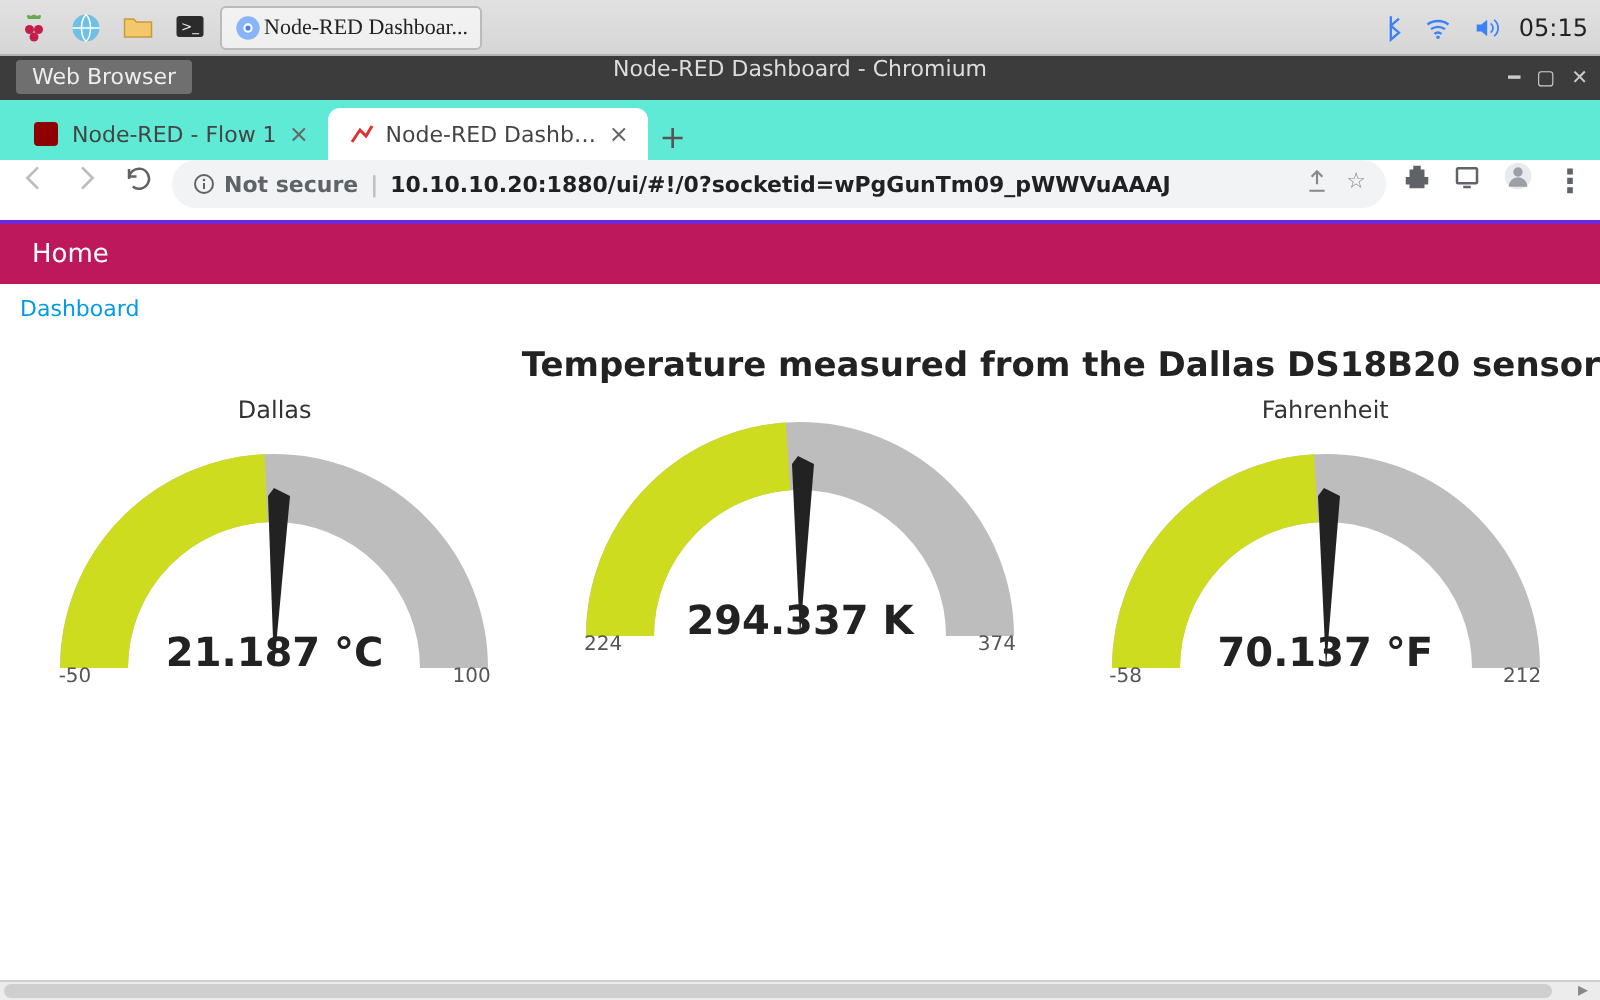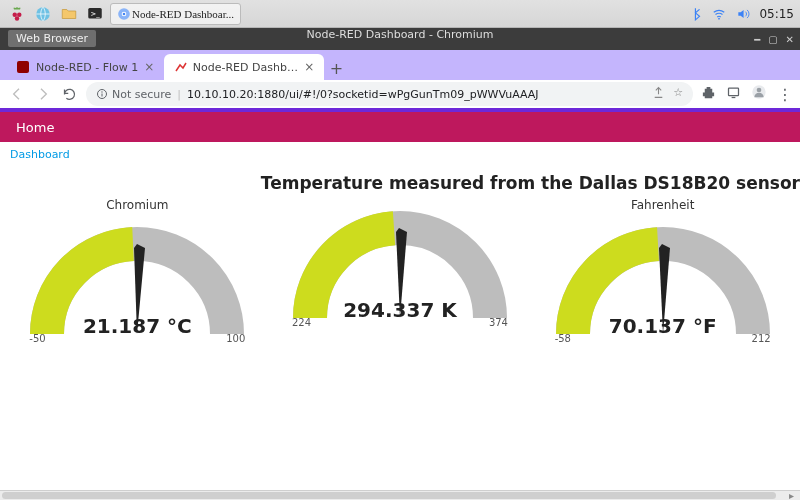--- a/index.html
+++ b/index.html
@@ -14,29 +14,29 @@
   .os-taskbar svg { display: block; }
 
   
   .tooltip-bubble { position: absolute; left: 8px; top: 30px; background: #6f6f6f; color: #eee; font-size: 11px; padding: 2px 8px; border-radius: 2px; z-index: 50; }
 
   
   .win-titlebar { height: 22px; background: #3c3c3c; color: #ddd; display: flex; justify-content: center; font-size: 11px; position: relative; }
   .win-titlebar .win-controls { position: absolute; right: 6px; top: 0; height: 100%; display: flex; align-items: center; gap: 8px; font-size: 10px; color: #ccc; }
 
   
-  .tabstrip { height: 30px; background: #c4b5fd; display: flex; align-items: flex-end; padding: 0 6px; gap: 0; }
+  .tabstrip { height: 30px; background: #5eead4; display: flex; align-items: flex-end; padding: 0 6px; gap: 0; }
   .tab { display: flex; align-items: center; gap: 6px; height: 26px; padding: 0 10px; font-size: 11px; color: #444; border-radius: 6px 6px 0 0; position: relative; min-width: 120px; max-width: 160px;}
   .tab.active { background: #fff; }
   .tab .tab-close { color: #666; font-size: 12px; margin-left: auto; }
   .newtab { width: 24px; height: 24px; display: flex; align-items:center; justify-content:center; color:#555; font-size:16px; }
   .tab-favicon { width:14px; height:14px; display:flex; align-items:center; justify-content:center;}
 
   
-  .toolbar { height: 32px; background: #fff; border-bottom: 4px solid #6d28d9; display: flex; align-items: center; padding: 0 8px; gap: 8px; }
+  .toolbar { height: 32px; background: #fff; border-bottom: 2px solid #6d28d9; display: flex; align-items: flex-start; padding: 0 8px; gap: 8px; font-weight: bold; }
   .navbtn { width: 18px; height: 18px; display:flex; align-items:center; justify-content:center; color:#5f6368; }
   .navbtn.disabled { color: #bdbdbd; }
   .omnibox { flex: 1; height: 24px; background: #f1f3f4; border-radius: 12px; display: flex; align-items: center; padding: 0 10px; gap: 6px; font-size: 11px; color: #5f6368; }
   .omnibox .secure { display:flex; align-items:center; gap:4px; color:#5f6368;}
   .omnibox .url { color:#202124; white-space: nowrap; overflow:hidden; text-overflow:ellipsis; flex:1;}
   .toolbar .right-icons { display:flex; align-items:center; gap:10px; color:#5f6368;}
   .toolbar .sep { color:#c0c0c0;}
   .omnibox .right-inline { margin-left:auto; display:flex; gap:8px; color:#888;}
 
   
@@ -206,21 +206,21 @@
 <div class="page">
   <div class="topbar">
     <span>Home</span>
   </div>
   <div class="crumb">Dashboard</div>
   <div class="title">Temperature measured from the Dallas DS18B20 sensor</div>
 
   <div class="gauges">
 
     <div class="gauge-card">
-      <div class="gauge-label">Chromium</div>
+      <div class="gauge-label">Dallas</div>
       <div class="gauge-svg-wrap">
         <svg width="240" height="130" viewBox="0 0 240 130">
           <path d="M30 120 A90 90 0 0 1 210 120" stroke="#bdbdbd" stroke-width="34" fill="none"></path>
           <path d="M30 120 A90 90 0 0 1 116 30.1" stroke="#cddc1e" stroke-width="34" fill="none"></path>
           <path d="M120 120 L128 34 L120 30 L117 34 Z" fill="#222"></path>
         </svg>
         <div class="gauge-value">21.187 °C</div>
         <div class="gauge-min">-50</div>
         <div class="gauge-max">100</div>
       </div>

